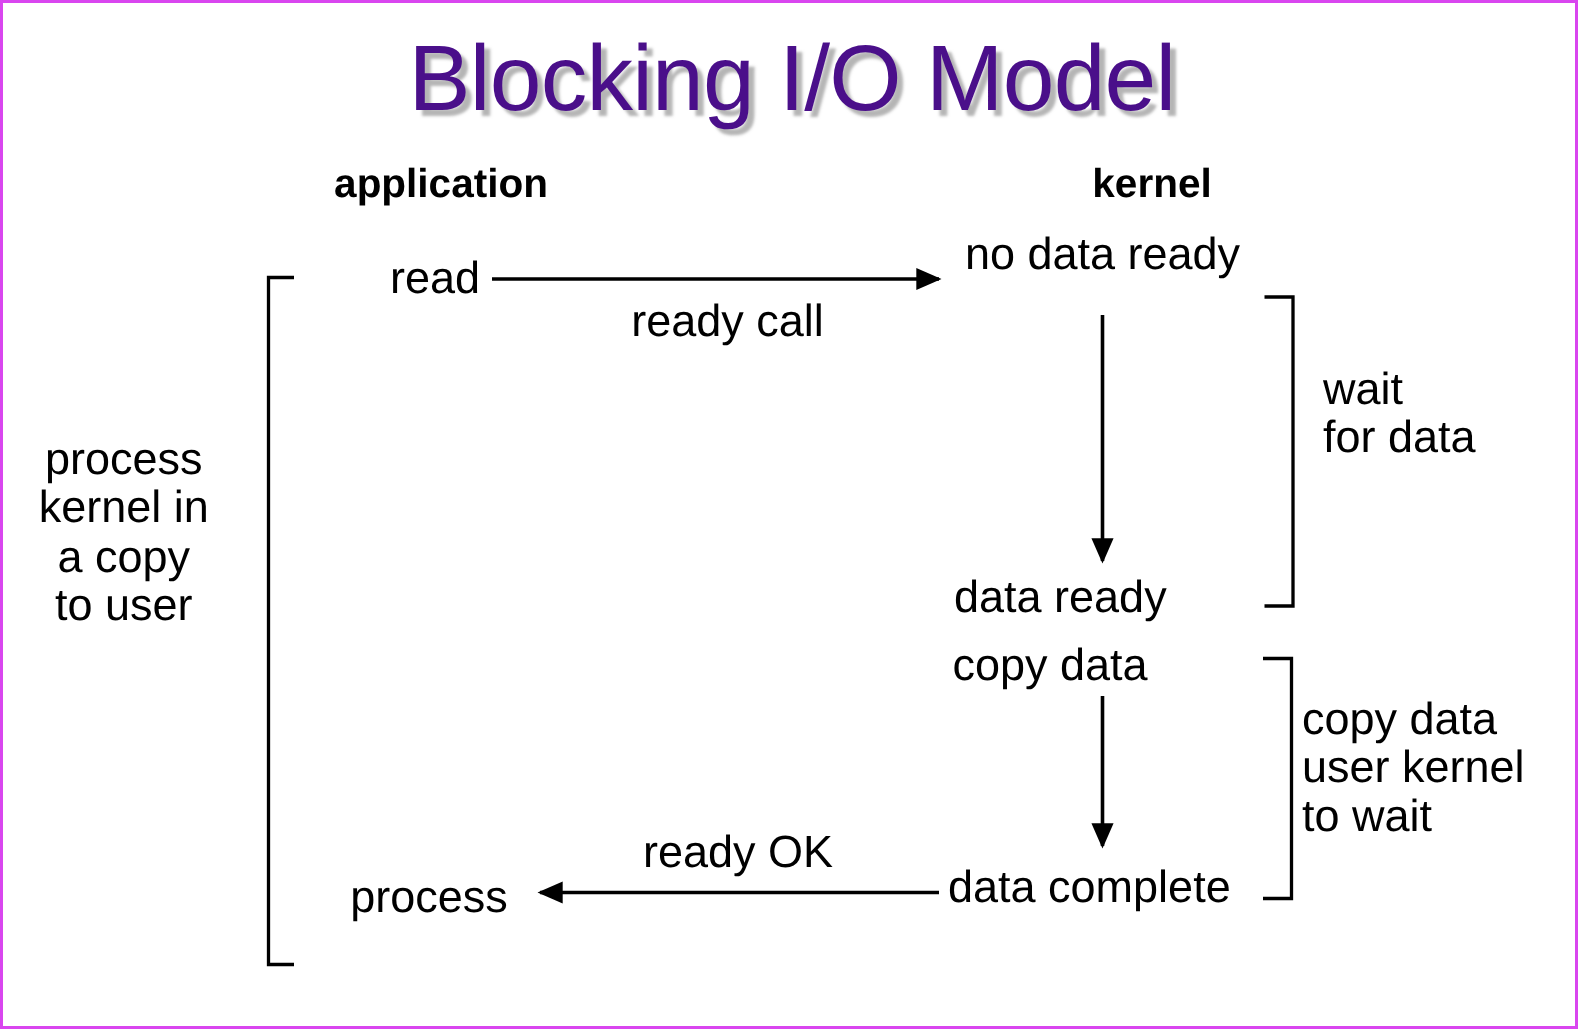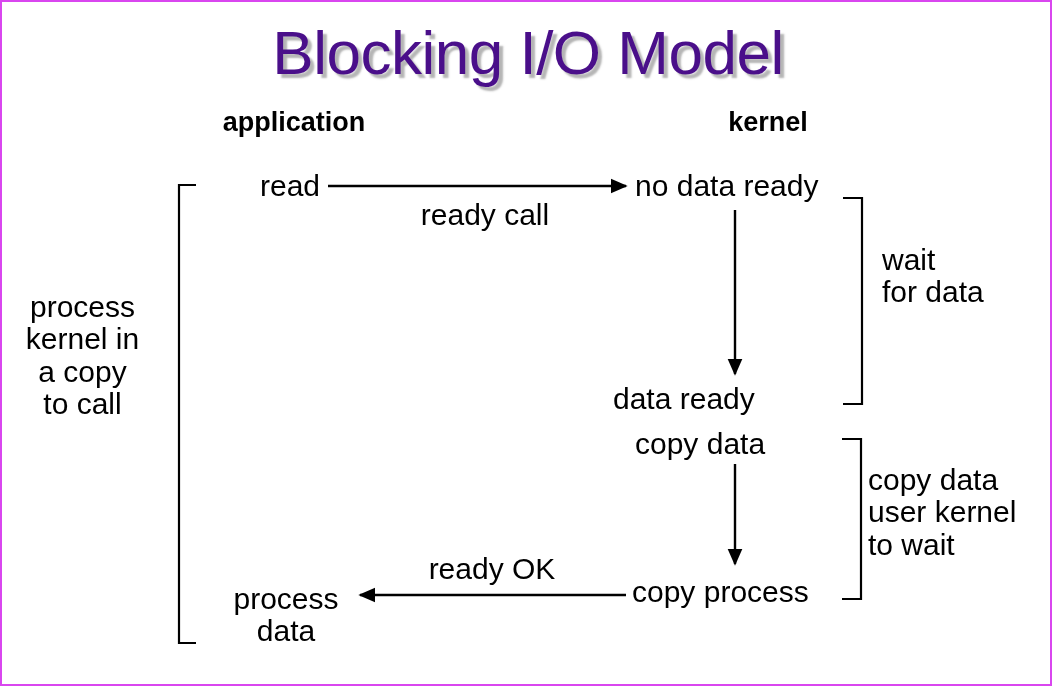--- a/index.html
+++ b/index.html
@@ -48,23 +48,23 @@
   
   .node {
     font-size: 30px;
     font-weight: 400;
     white-space: nowrap;
     line-height: 1.08;
   }
   .ctr { text-align: center; }
 
   #n-read          { left: 213px; top: 168px; width: 150px; }
-  #n-nodataready   { left: 633px; top: 168px; width: 200px; text-align: left; }
+  #n-nodataready   { left: 633px; top: 152px; width: 200px; text-align: center; }
   #n-systemcall    { left: 383px; top: 197px; width: 200px; }
-  #n-dataready     { left: 611px; top: 381px; width: 200px; text-align: left; }
+  #n-dataready     { left: 634px; top: 381px; width: 200px; text-align: left; }
   #n-copydata      { left: 633px; top: 426px; width: 200px; text-align: left; }
   #n-copycomplete  { left: 630px; top: 574px; width: 215px; text-align: left; }
   #n-returnok      { left: 390px; top: 551px; width: 200px; }
   #n-processdata   { left: 204px; top: 581px; width: 160px; }
 
   #n-waitfordata   { left: 880px; top: 242px; width: 180px; text-align: left; }
   #n-copyfromkernel{ left: 866px; top: 462px; width: 185px; text-align: left; }
   #n-processblocks { left: 8px; top: 289px; width: 145px; }
 
   
@@ -119,34 +119,33 @@
   <div class="abs node ctr" id="n-read">read</div>
 
   <div class="abs node" id="n-nodataready">no data ready</div>
 
   <div class="abs node ctr" id="n-systemcall">ready call</div>
 
   <div class="abs node" id="n-dataready">data ready</div>
 
   <div class="abs node" id="n-copydata">copy data</div>
 
-  <div class="abs node" id="n-copycomplete">copy process</div>
+  <div class="abs node" id="n-copycomplete">data complete</div>
 
   <div class="abs node ctr" id="n-returnok">ready OK</div>
 
   <div class="abs node ctr" id="n-processdata">
     <div>process</div>
-    <div>data</div>
   </div>
 
   <div class="abs node ctr" id="n-processblocks">
     <div>process</div>
     <div>kernel in</div>
     <div>a copy</div>
-    <div>to call</div>
+    <div>to user</div>
   </div>
 
   <div class="abs node" id="n-waitfordata">
     <div>wait</div>
     <div>for data</div>
   </div>
 
   <div class="abs node" id="n-copyfromkernel">
     <div>copy data</div>
     <div>user kernel</div>

